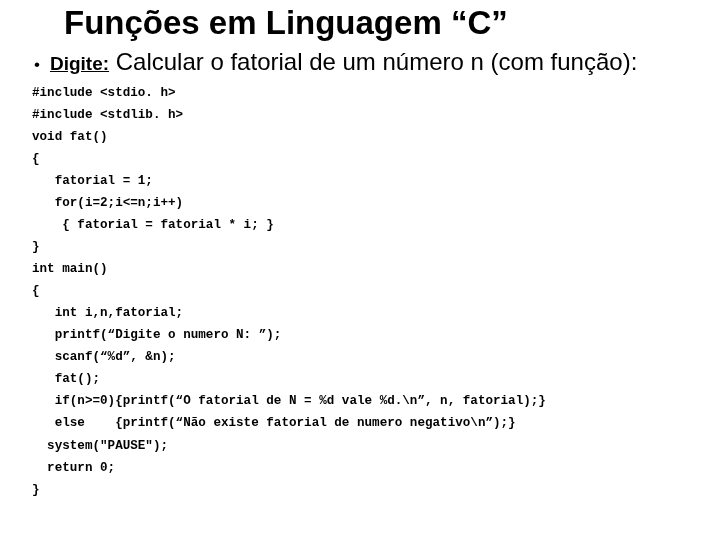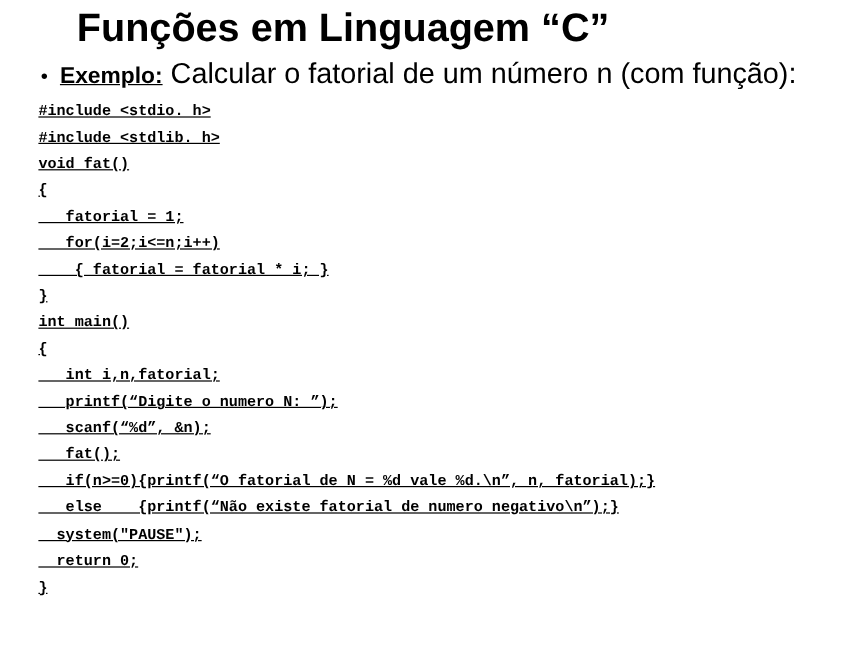--- a/index.html
+++ b/index.html
@@ -39,30 +39,29 @@
     font-size: 24px;
     font-weight: normal;
   }
   .code {
     font-family: "Courier New", Courier, monospace;
     font-weight: bold;
     font-size: 12.6px;
     line-height: 1.75;
     white-space: pre;
     margin-left: 4px;
-    text-decoration: underline;
   }
 </style>
 </head>
 <body>
 
 <div class="slide">
   <div class="title">Funções em Linguagem “C”</div>
 
   <div class="bullet-row">
     <span class="bullet-dot">•</span>
     <span>
-      <span class="ex-label">Exemplo:</span><span class="ex-text"> Calcular o fatorial de um número n (com função):</span>
+      <span class="ex-label">Digite:</span><span class="ex-text"> Calcular o fatorial de um número n (com função):</span>
     </span>
   </div>
 
   <div class="code"><div>#include &lt;stdio. h&gt;</div><div>#include &lt;stdlib. h&gt;</div><div>void fat()</div><div>{</div><div>   fatorial = 1;</div><div>   for(i=2;i&lt;=n;i++)</div><div>    { fatorial = fatorial * i; }</div><div>}</div><div>int main()</div><div>{</div><div>   int i,n,fatorial;</div><div>   printf(“Digite o numero N: ”);</div><div>   scanf(“%d”, &amp;n);</div><div>   fat();</div><div>   if(n&gt;=0){printf(“O fatorial de N = %d vale %d.\n”, n, fatorial);}</div><div>   else    {printf(“Não existe fatorial de numero negativo\n”);}</div><div>  system("PAUSE");</div><div>  return 0;</div><div>}</div></div>
 </div>
 
 </body></html>

